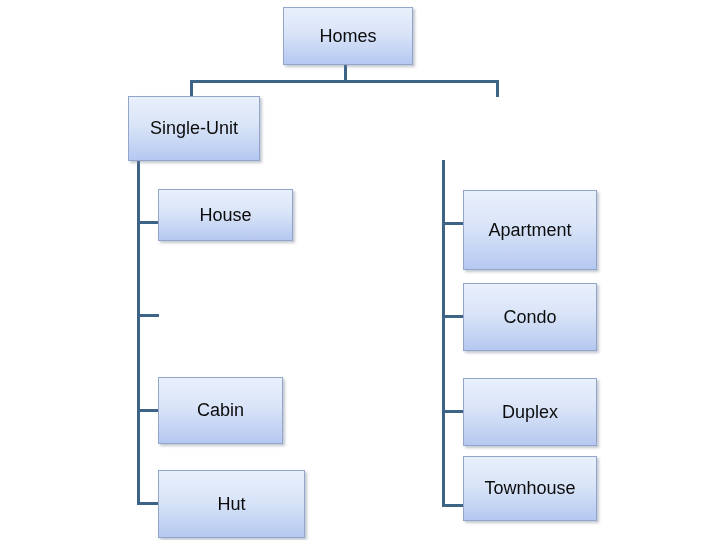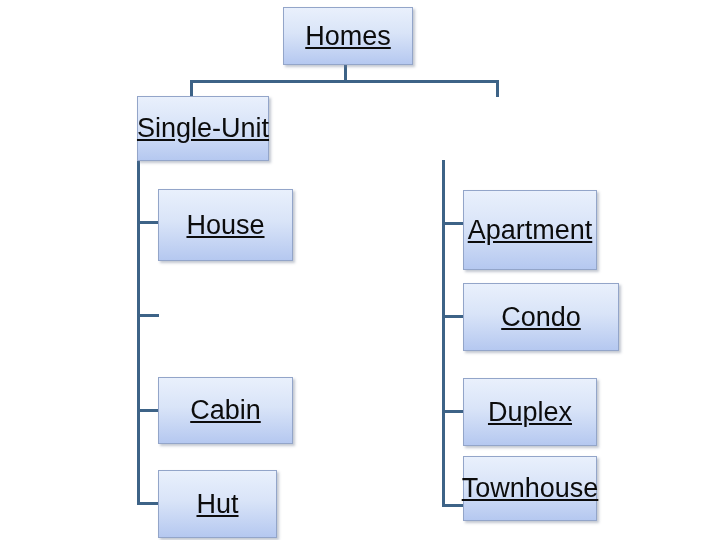--- a/index.html
+++ b/index.html
@@ -14,39 +14,38 @@
   .node {
     position: absolute;
     display: flex;
     align-items: center;
     justify-content: center;
     background: linear-gradient(to bottom, #e9f0fc 0%, #d9e4f8 45%, #b5c8f0 100%);
     border: 1px solid #93a5c9;
     box-shadow: 1.5px 2px 2.5px rgba(120,130,150,0.45);
     box-sizing: border-box;
     color: #0c0c0c;
-    font-size: 27px;
+    font-size: 18px;
     white-space: nowrap;
     text-align: left;
-    text-decoration: underline;
   }
   .conn {
     position: absolute;
     background: #3d6387;
   }
   
   .n-homes     { left: 283px; top:   7px; width: 130px; height: 58px; }
-  .n-single    { left: 137px; top:  96px; width: 132px; height: 65px; }
+  .n-single    { left: 128px; top:  96px; width: 132px; height: 65px; }
   .n-multi     { left: 431px; top:  96px; width: 134px; height: 65px; }
-  .n-house     { left: 158px; top: 189px; width: 135px; height: 72px; }
+  .n-house     { left: 158px; top: 189px; width: 135px; height: 52px; }
   .n-mansion   { left: 158px; top: 282px; width: 135px; height: 68px; }
-  .n-cabin     { left: 158px; top: 377px; width: 135px; height: 67px; }
-  .n-hut       { left: 158px; top: 470px; width: 119px; height: 68px; }
+  .n-cabin     { left: 158px; top: 377px; width: 125px; height: 67px; }
+  .n-hut       { left: 158px; top: 470px; width: 147px; height: 68px; }
   .n-apartment { left: 463px; top: 190px; width: 134px; height: 80px; }
-  .n-condo     { left: 463px; top: 283px; width: 156px; height: 68px; }
+  .n-condo     { left: 463px; top: 283px; width: 134px; height: 68px; }
   .n-duplex    { left: 463px; top: 378px; width: 134px; height: 68px; }
   .n-townhouse { left: 463px; top: 456px; width: 134px; height: 65px; }
   
   .c-root-stub   { left: 344px; top:  64px; width:   3px; height: 18px; }
   .c-top-bar     { left: 190px; top:  80px; width: 309px; height:  3px; }
   .c-left-drop   { left: 190px; top:  80px; width:   3px; height: 17px; }
   .c-right-drop  { left: 496px; top:  80px; width:   3px; height: 17px; }
   .c-left-trunk  { left: 137px; top: 160px; width:   3px; height: 345px; }
   .c-house       { left: 137px; top: 221px; width:  22px; height:  3px; }
   .c-mansion     { left: 137px; top: 314px; width:  22px; height:  3px; }

